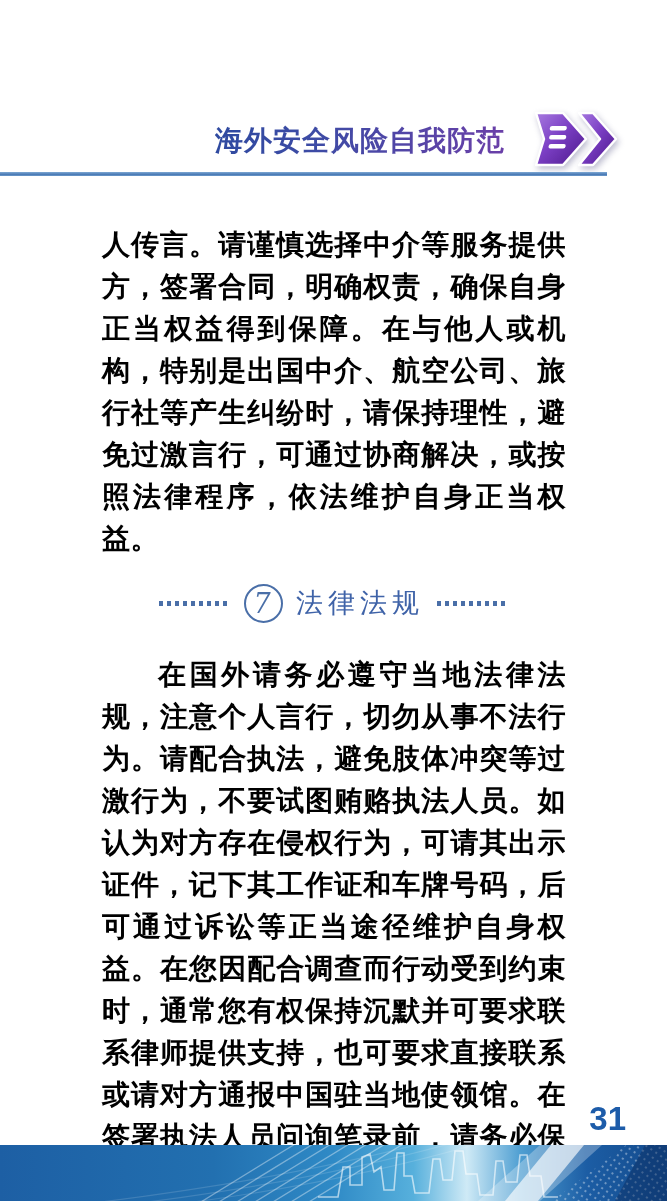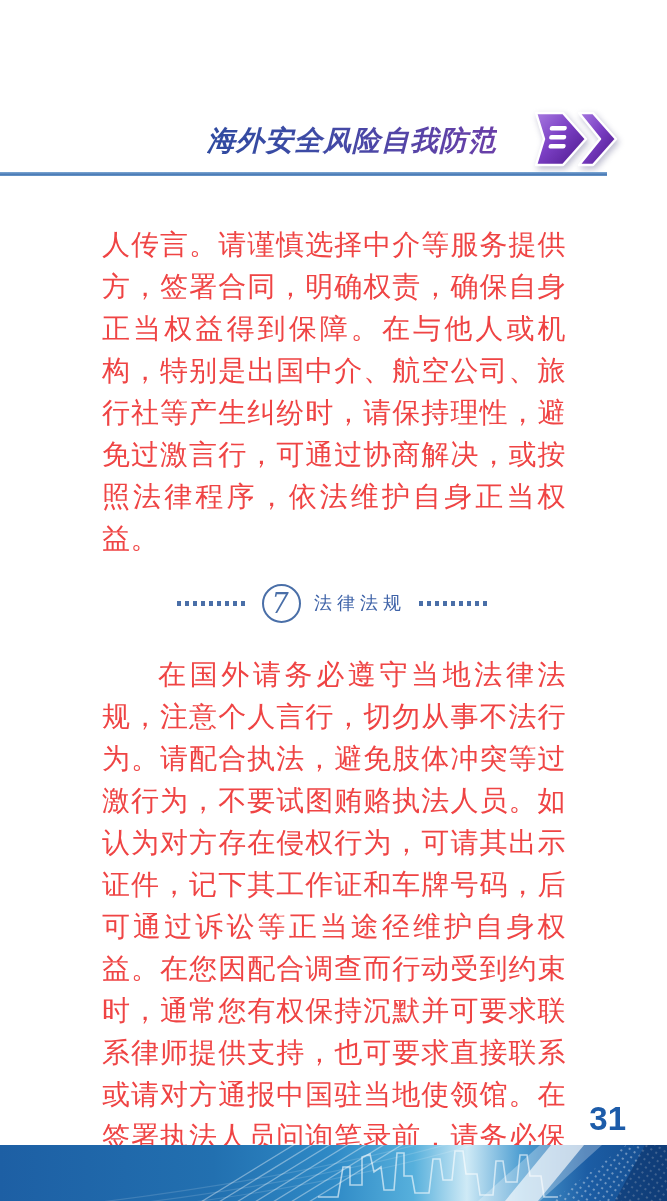--- a/index.html
+++ b/index.html
@@ -6,57 +6,56 @@
   .page{
     position:relative;width:667px;height:1201px;background:#ffffff;
     overflow:hidden;font-family:"DejaVu Sans",sans-serif;
   }
   
   .header-row{
     position:absolute;top:110px;right:48px;height:62px;
     display:flex;align-items:center;gap:14px;
   }
   .page-title{
-    margin:16px;font-size:28px;font-weight:bold;letter-spacing:1px;
+    margin:8px;font-size:28px;font-weight:bold;letter-spacing:1px;
     font-family:"DejaVu Sans",sans-serif;
     background:linear-gradient(90deg,#2f4aa0 0%,#3d4ba5 35%,#6a3fa8 100%);
     -webkit-background-clip:text;background-clip:text;
     color:#3d4ba5;-webkit-text-fill-color:transparent;
     white-space:nowrap;
-    font-style:italic;
   }
   .logo-svg{filter:drop-shadow(2px 3px 3px rgba(110,110,150,.45));}
   .header-divider{
     position:absolute;top:172px;left:0;width:607px;height:4px;
     background:linear-gradient(180deg,#7fa9d4,#4a7ab5 60%,#6d9aca);
   }
   
   .body-col{position:absolute;left:102px;top:224px;width:464px;}
   .para{
-    margin:0;font-size:28px;line-height:42px;color:#ef4444;
-    text-align:justify;letter-spacing:.5px;font-weight:400;
+    margin:0;font-size:28px;line-height:42px;color:#000000;
+    text-align:justify;letter-spacing:.5px;font-weight:700;
   }
   .para.indent{text-indent:2em;margin-top:28px;}
   
   .section-heading{
     margin-top:20px;height:46px;display:flex;align-items:center;
     justify-content:center;gap:13px;
   }
   .dots{
     width:72px;height:5px;flex:0 0 auto;
     background:repeating-linear-gradient(90deg,#4a6fa8 0 4px,transparent 4px 8px);
   }
   .circle-num{
     box-sizing:border-box;width:39px;height:39px;border:2.5px solid #4a6fa8;
     border-radius:50%;display:inline-flex;align-items:center;justify-content:center;
     color:#4a6fa8;font-size:27px;font-style:italic;
     font-family:"DejaVu Serif",serif;padding-right:3px;
   }
   .section-title{
-    color:#3f63a8;font-size:18px;letter-spacing:5px;font-weight:500;
+    color:#3f63a8;font-size:27px;letter-spacing:5px;font-weight:500;
     white-space:nowrap;
   }
   
   .page-number{
     position:absolute;top:1100px;right:41px;font-size:33px;font-weight:bold;
     color:#1d5ca9;font-family:"Liberation Sans","DejaVu Sans",sans-serif;
   }
   .footer-band{position:absolute;left:0;bottom:0;width:667px;height:56px;}
   .footer-band svg{display:block;}
 </style>

